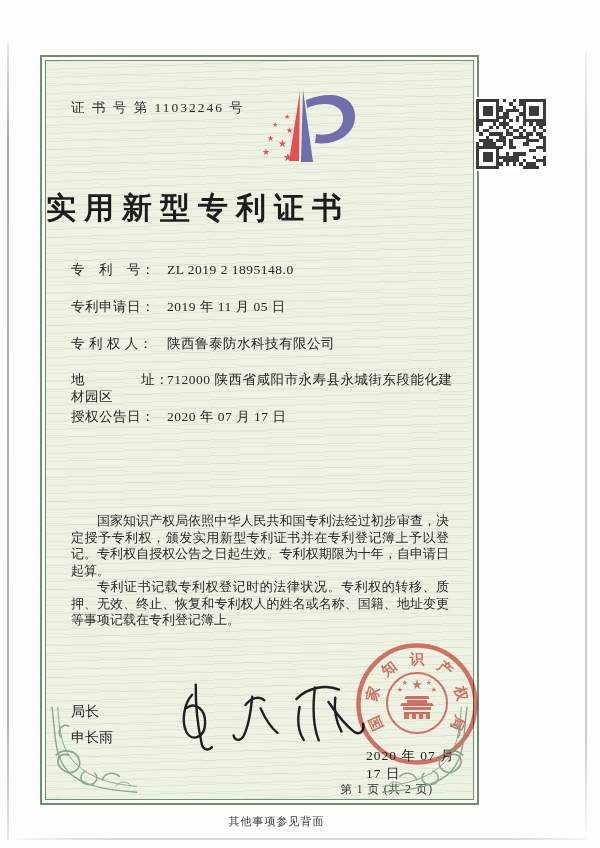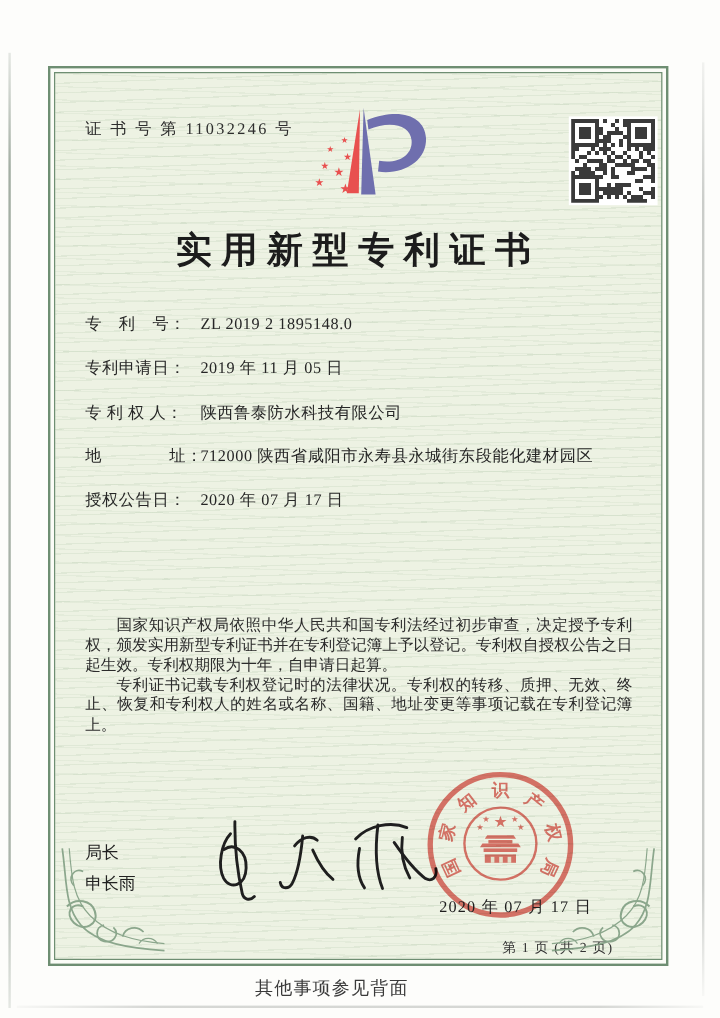--- a/index.html
+++ b/index.html
@@ -15,42 +15,42 @@
   
   .edge-left  { position:absolute; left:7px; top:44px; bottom:8px; width:2px;
                 background:linear-gradient(180deg, rgba(90,110,92,.15), rgba(90,110,92,.55) 12%, rgba(90,110,92,.5) 85%, rgba(90,110,92,.15)); }
   .edge-right { position:absolute; left:585px; top:52px; height:778px; width:2px;
                 background:linear-gradient(180deg, rgba(140,145,140,.1), rgba(140,145,140,.45) 15%, rgba(140,145,140,.45) 88%, rgba(140,145,140,.05)); }
   .edge-bottom{ position:absolute; left:14px; top:838px; width:572px; height:2px;
                 background:linear-gradient(90deg, rgba(140,145,140,.05), rgba(140,145,140,.35) 20%, rgba(140,145,140,.35) 85%, rgba(140,145,140,.05)); }
 
   
   .cert {
-    position:absolute; left:40px; top:55px; width:517px; height:750px;
+    position:absolute; left:40px; top:55px; width:439px; height:750px;
     border:2px solid #6e8e72;
     background:#fbfcf7;
   }
   .cert-inner {
     position:absolute; inset:3px;
     border:1px solid #6e8e72;
     background-color:#edf2e3;
     background-image:
       repeating-linear-gradient(178deg, rgba(130,165,125,.13) 0 1px, rgba(0,0,0,0) 1px 8px),
       repeating-linear-gradient(2deg,   rgba(130,165,125,.09) 0 1px, rgba(0,0,0,0) 1px 11px);
     overflow:visible;
   }
 
   .cert-number { position:absolute; left:25px; top:38px; font-size:13.5px; letter-spacing:2px; color:#2d2d2d; }
 
   .logo { position:absolute; left:212px; top:26px; width:118px; height:92px; }
   .qr   { position:absolute; left:428px; top:36px; width:74px; height:74px; background:#fff; padding:2px; }
   .qr svg { width:100%; height:100%; display:block; }
 
   .title {
-    position:absolute; left:0; right:0; top:127px; text-align:center;
+    position:absolute; left:0; right:0; top:127px; 
     font-size:30px; font-weight:600; letter-spacing:8px; color:#1c1c1c;
   }
 
   .fields { position:absolute; left:25px; right:20px; top:200px; font-size:13.5px; color:#262626; }
   .frow { height:36.8px; position:relative; line-height:17px; }
   .flabel { display:inline-block; width:96px; white-space:pre; letter-spacing:.5px; }
   .fvalue { letter-spacing:.5px; }
   .grant-pair2 { position:absolute; left:223px; top:0; }
 
   .paras {
@@ -61,21 +61,21 @@
 
   .signer { position:absolute; left:25px; top:638px; font-size:14px; line-height:26px; color:#222; }
   .signature { position:absolute; left:120px; top:615px; width:212px; height:86px; }
 
   .seal { position:absolute; left:306px; top:578px; width:130px; height:130px; mix-blend-mode:multiply; }
   .seal-date { position:absolute; left:320px; top:686px; font-size:13.5px; letter-spacing:1px; color:#1e1e1e; }
 
   .page-indicator { position:absolute; left:0; right:40px; top:721px; text-align:right; font-size:11.5px; color:#333; letter-spacing:1px; }
 
   .footer-note { position:absolute; left:40px; top:814px; width:517px; text-align:center;
-                 font-size:15px; letter-spacing:1px; color:#3a3a3a; transform:translateX(-22px); }
+                 font-size:11px; letter-spacing:1px; color:#3a3a3a; transform:translateX(-22px); }
 
   .ornament { position:absolute; width:92px; height:92px; opacity:.85; }
   .orn-bl { left:2px; bottom:2px; }
   .orn-br { right:2px; bottom:2px; transform:scaleX(-1); }
 </style>
 </head>
 <body>
 
 <div class="scan-page">
 

